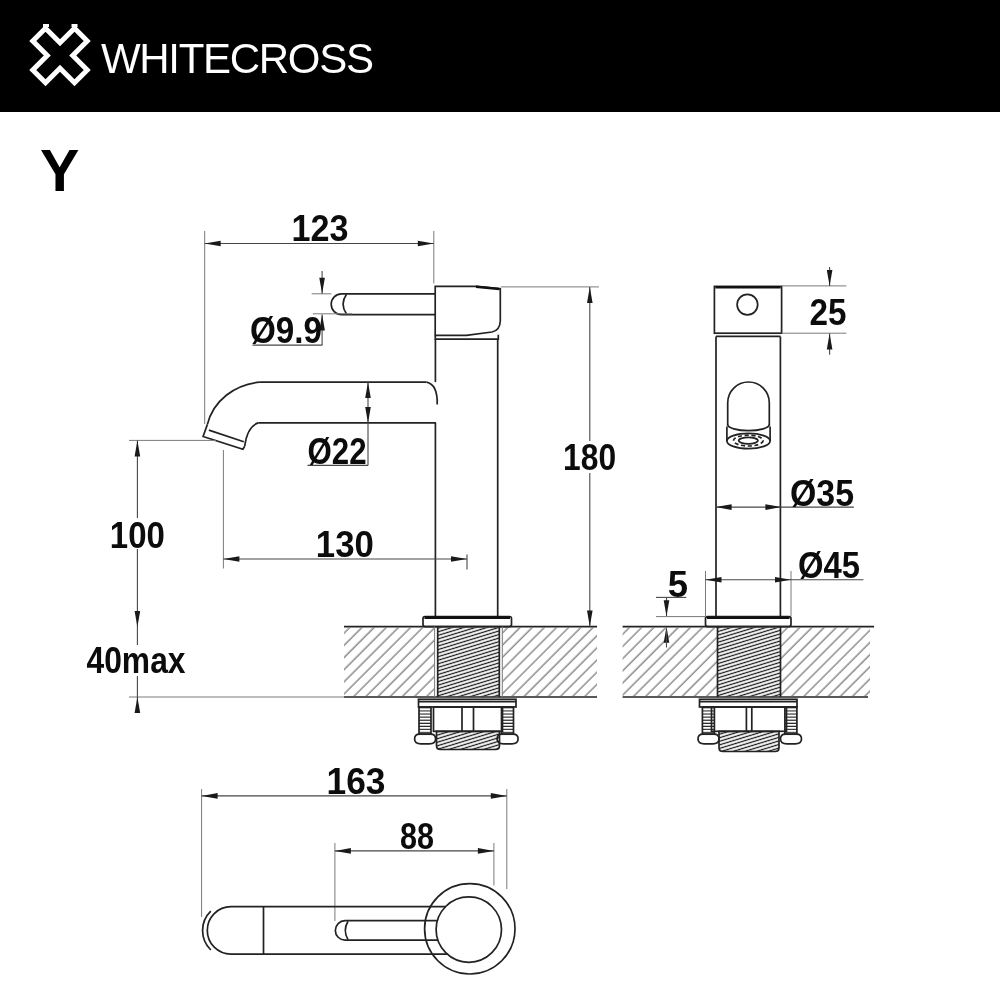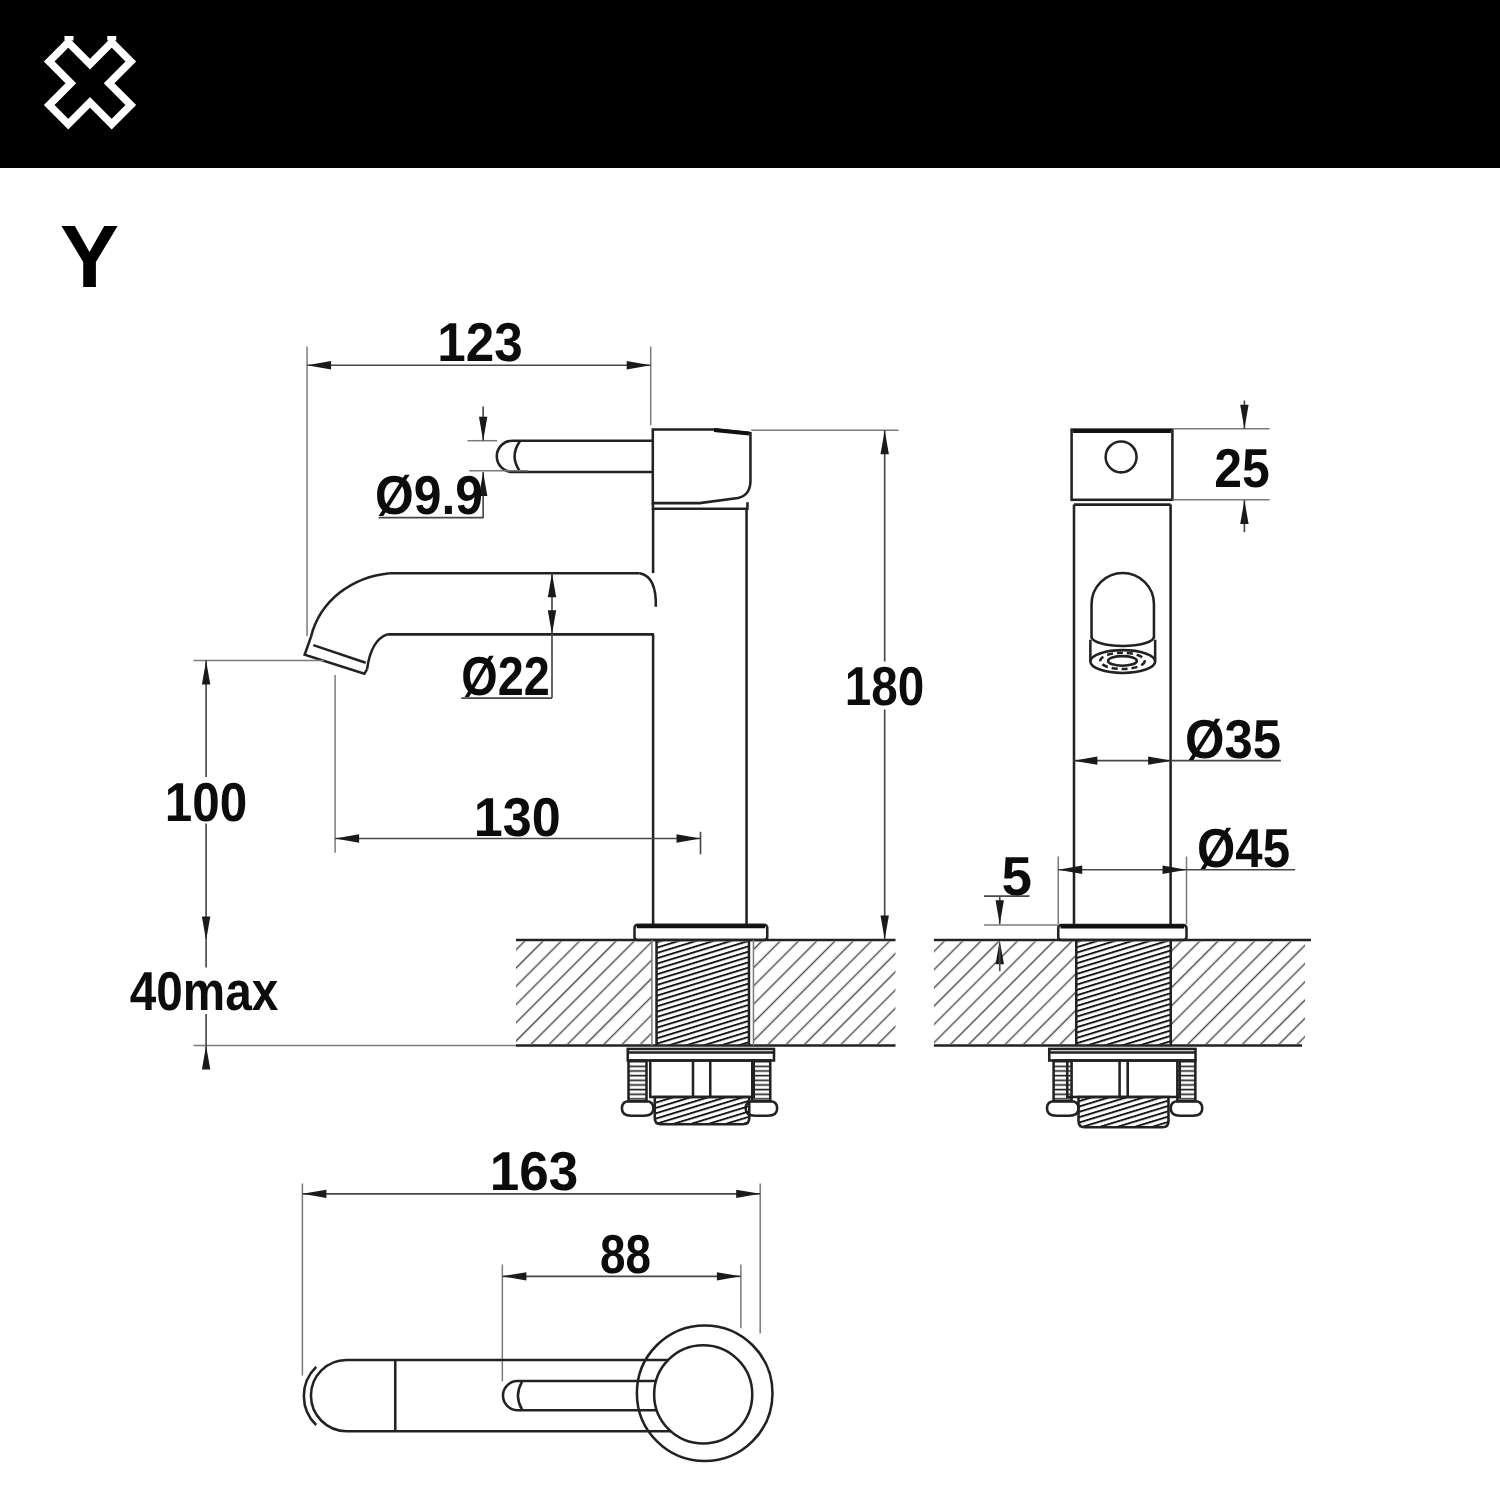--- a/index.html
+++ b/index.html
@@ -21,20 +21,21 @@
 <div id="hdr">
 
 <svg width="80" height="80" style="left:27px;top:21px;">
   <g transform="translate(33,34.5) rotate(45)">
     <path d="M -9,-29.5 L 9,-29.5 L 9,-9 L 29.5,-9 L 29.5,9 L 9,9 L 9,29.5 L -9,29.5 L -9,9 L -29.5,9 L -29.5,-9 L -9,-9 Z" fill="none" stroke="#fff" stroke-width="5"></path>
   </g>
   <rect x="16" y="3" width="6" height="3" fill="#fff"></rect>
   <rect x="44.5" y="3" width="6" height="3" fill="#fff"></rect>
 </svg>
 
+<span id="brand">WHITECROSS</span>
 </div>
 
 <div id="ycode">Y</div>
 
 <svg width="1000" height="1000" viewBox="0 0 1000 1000">
 <defs>
   <pattern id="hatch" width="8.6" height="8.6" patternUnits="userSpaceOnUse" patternTransform="rotate(45)">
     <line x1="3" y1="-2" x2="3" y2="10.6" stroke="#4a4a4a" stroke-width="0.95"></line>
   </pattern>
   <pattern id="thread" width="40" height="3.4" patternUnits="userSpaceOnUse" patternTransform="rotate(-17)">

